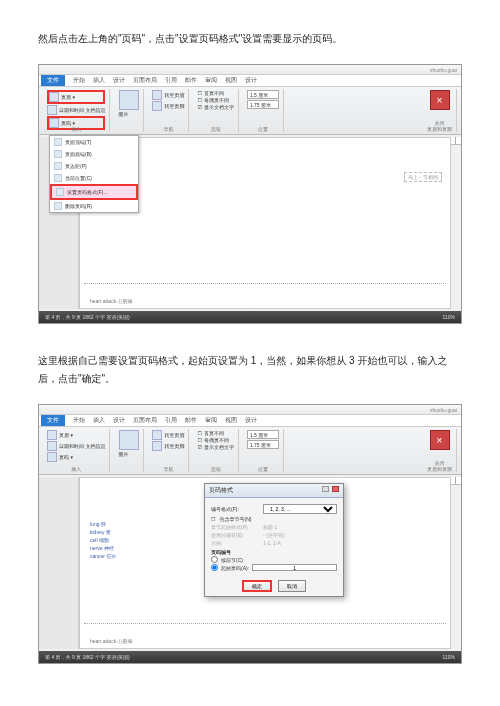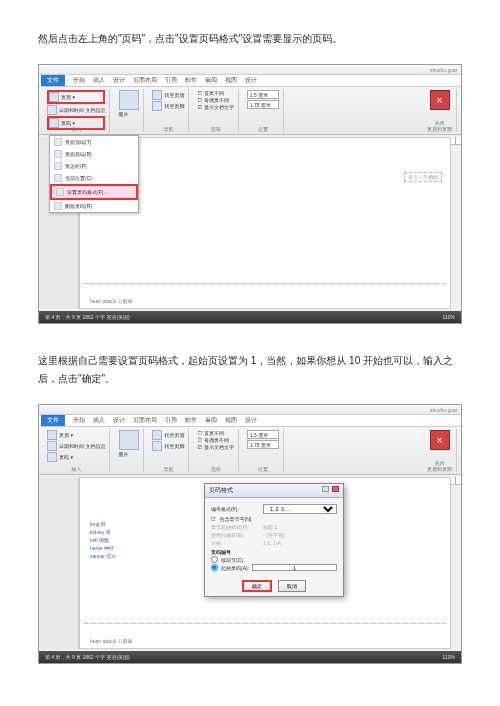--- a/index.html
+++ b/index.html
@@ -388,21 +388,21 @@
         <span>删除页码(R)</span>
       </div>
   </div>
 
   <div class="status-bar">
     <span>第 4 页，共 9 页    1862 个字    英语(美国)</span>
     <span>110%</span>
   </div>
 </div>
 
-<p class="instruction">这里根据自己需要设置页码格式，起始页设置为 1，当然，如果你想从 10 开始也可以，输入之后，点击"确定"。</p>
+<p class="instruction">这里根据自己需要设置页码格式，起始页设置为 1，当然，如果你想从 3 开始也可以，输入之后，点击"确定"。</p>
 
 <div class="screenshot">
   <div class="title-bar">
     <span>shushu.guai</span>
   </div>
   <div class="ribbon-tabs">
     <span class="file-tab">文件</span>
     <span>开始</span>
     <span>插入</span>
     <span>设计</span>

